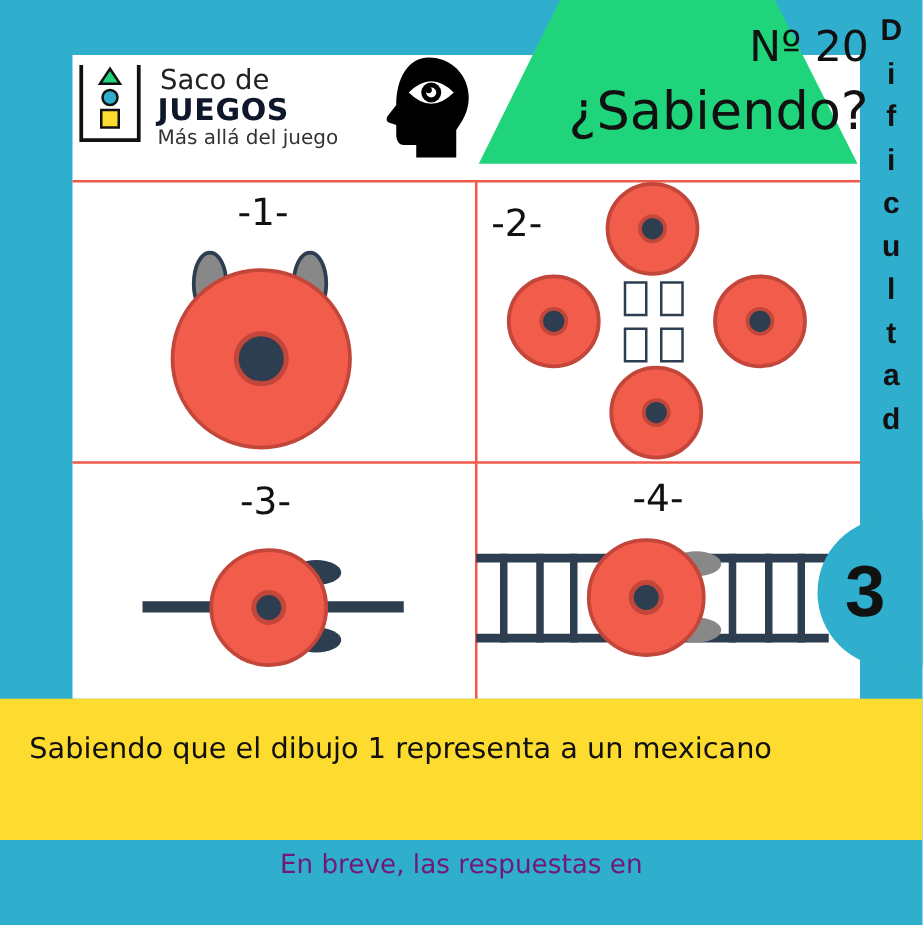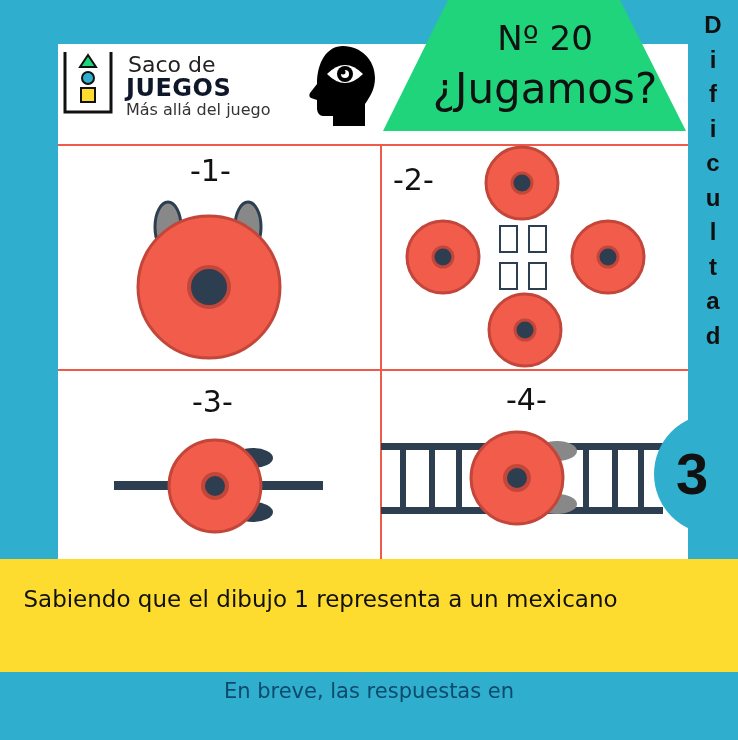--- a/index.html
+++ b/index.html
@@ -1,50 +1,50 @@
 <!DOCTYPE html>
 <html><head>
 <meta charset="utf-8">
 <style>
   html,body{margin:0;padding:0;}
   body{width:738px;height:740px;position:relative;overflow:hidden;background:#30aecd;font-family:"DejaVu Sans",sans-serif;}
   .card{position:absolute;left:58px;top:44px;width:630px;height:515px;background:#fff;}
   .hline{position:absolute;background:#ef5b4a;height:2px;}
   .vline{position:absolute;background:#ef5b4a;width:2px;}
   .trap{position:absolute;left:0;top:0;}
-  .trap-text{position:absolute;left:395px;width:300px;text-align:center;color:#111;font-family:"DejaVu Sans",sans-serif;}
+  .trap-text{position:absolute;left:395px;width:300px;text-align:right;color:#111;font-family:"DejaVu Sans",sans-serif;}
   .num{top:18px;font-size:34px;}
   .q{top:64px;font-size:42px;}
   .logo{position:absolute;left:63px;top:50px;}
   .brand1{position:absolute;left:128px;top:52px;font-size:22px;color:#222;}
   .brand2{position:absolute;left:126px;top:74px;font-size:24px;font-weight:bold;color:#0f172a;letter-spacing:0.5px;}
   .brand3{position:absolute;left:126px;top:100px;font-size:16px;color:#333;}
   .vert{position:absolute;left:693px;top:8px;width:40px;text-align:center;font-family:"Liberation Sans",sans-serif;font-weight:bold;font-size:24px;color:#111;line-height:34.5px;}
   .badge{position:absolute;left:654px;top:414px;width:130px;height:120px;border-radius:60px;background:#30aecd;}
   .badge-num{position:absolute;left:676px;top:440px;font-family:"Liberation Sans",sans-serif;font-weight:bold;font-size:58px;color:#111;}
   .label{position:absolute;font-size:30px;color:#111;}
   .svgabs{position:absolute;left:0;top:0;}
   .yellow{position:absolute;left:0;top:559px;width:738px;height:113px;background:#fddb2f;}
   .ytext{position:absolute;left:0;top:583px;width:641px;text-align:center;font-size:23px;line-height:32px;color:#111;}
-  .ftext{position:absolute;left:0;top:676px;width:738px;text-align:center;font-size:21px;line-height:30px;color:#0c4a6e;}
+  .ftext{position:absolute;left:0;top:676px;width:738px;text-align:center;font-size:21px;line-height:30px;color:#701a75;}
 </style>
 </head>
 <body>
 
 <div class="card"></div>
 
 <div class="hline" style="left:58px;top:144px;width:630px;"></div>
 <div class="hline" style="left:58px;top:369px;width:630px;"></div>
 <div class="vline" style="left:380px;top:144px;height:415px;"></div>
 
 <svg class="trap" width="738" height="140">
   <polygon points="448,0 620,0 686,131 383,131" fill="#1fd47a"></polygon>
 </svg>
 <div class="trap-text num">Nº 20</div>
-<div class="trap-text q">¿Jugamos?</div>
+<div class="trap-text q">¿Sabiendo?</div>
 
 <svg class="logo" width="50" height="64">
   <path d="M2 2 V62 H48 V2" fill="none" stroke="#111" stroke-width="3"></path>
   <polygon points="25,5 33,17 17,17" fill="#1fd47a" stroke="#111" stroke-width="2"></polygon>
   <circle cx="25" cy="28" r="6" fill="#30aecd" stroke="#111" stroke-width="2"></circle>
   <rect x="18" y="38" width="14" height="14" fill="#fddb2f" stroke="#111" stroke-width="2"></rect>
 </svg>
 <div class="brand1">Saco de</div>
 <div class="brand2">JUEGOS</div>
 <div class="brand3">Más allá del juego</div>

